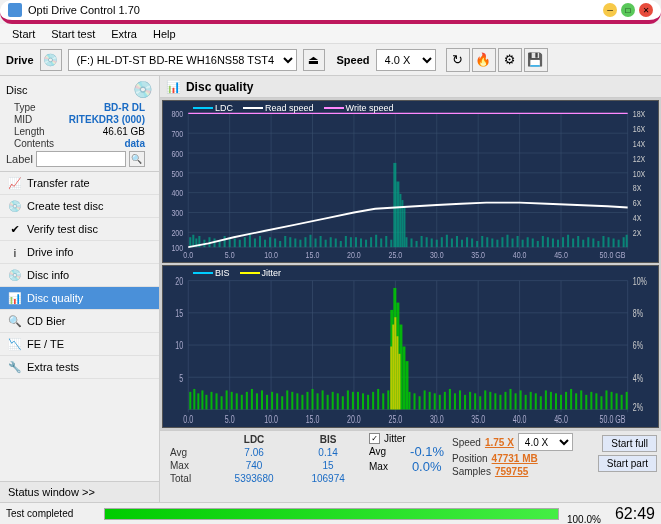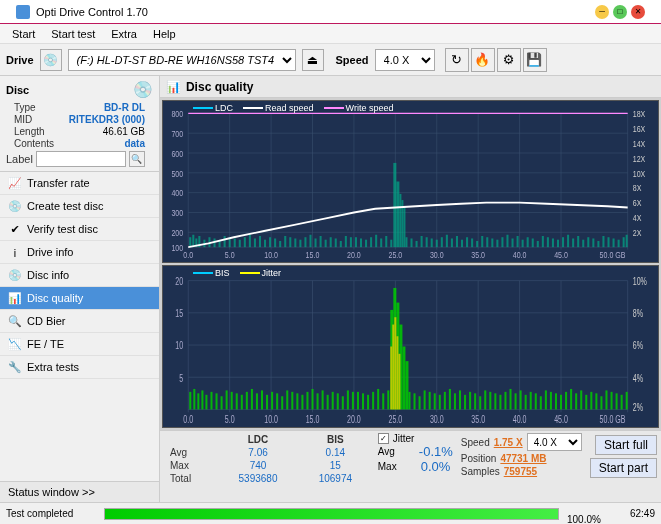--- a/index.html
+++ b/index.html
@@ -1,49 +1,49 @@
 <!DOCTYPE html>
 <html><head>
   <meta charset="utf-8">
   <style>
     * { box-sizing: border-box; margin: 0; padding: 0; }
     body { width: 661px; height: 524px; font-family: 'Segoe UI', Tahoma, sans-serif; font-size: 11px; background: #f0f0f0; overflow: hidden; }
 
     
-    .titlebar { background: #fff; display: flex; align-items: center; justify-content: space-between; padding: 4px 16px; border-bottom: 1px solid #be185d; height: 24px; }
+    .titlebar { background: #fff; display: flex; align-items: center; justify-content: space-between; padding: 4px 8px; border-bottom: 4px solid #be185d; height: 24px; border-radius: 12px; }
     .titlebar-left { display: flex; align-items: center; gap: 6px; font-size: 11px; }
     .titlebar-icon { width: 14px; height: 14px; background: #4a90d9; border-radius: 2px; display: inline-block; }
     .titlebar-controls { display: flex; gap: 4px; }
     .titlebar-btn { width: 14px; height: 14px; border-radius: 50%; border: none; cursor: pointer; font-size: 8px; display: flex; align-items: center; justify-content: center; }
     .tb-min { background: #f7c948; }
     .tb-max { background: #5ac85a; }
     .tb-close { background: #e74c3c; }
 
     
     .menubar { background: #f5f5f5; display: flex; gap: 0; padding: 2px 4px; border-bottom: 1px solid #ddd; height: 20px; align-items: center; }
     .menubar-item { padding: 1px 8px; font-size: 11px; cursor: pointer; border-radius: 2px; }
 
     
     .drivebar { background: #f0f0f0; display: flex; align-items: center; gap: 6px; padding: 3px 6px; border-bottom: 1px solid #ccc; height: 32px; }
     .drivebar-label { font-size: 11px; font-weight: bold; }
-    .drive-select { font-size: 11px; background: white; border: 1px solid #aaa; padding: 1px 4px; height: 22px; min-width: 220px; font-style: italic; }
+    .drive-select { font-size: 11px; background: white; border: 1px solid #aaa; padding: 1px 4px; height: 22px; min-width: 220px; }
     .eject-btn { width: 22px; height: 22px; background: #f0f0f0; border: 1px solid #aaa; cursor: pointer; display: flex; align-items: center; justify-content: center; font-size: 12px; }
     .speed-label { font-size: 11px; font-weight: bold; margin-left: 6px; }
     .speed-select { font-size: 11px; background: white; border: 1px solid #aaa; padding: 1px 4px; height: 22px; width: 60px; }
     .toolbar-btns { display: flex; gap: 2px; margin-left: 4px; }
     .toolbar-btn { width: 24px; height: 24px; background: #f0f0f0; border: 1px solid #aaa; cursor: pointer; display: flex; align-items: center; justify-content: center; font-size: 13px; }
 
     
     .main { display: flex; height: calc(524px - 24px - 20px - 32px - 22px); }
 
     
     .sidebar { width: 160px; background: #f0f0f0; border-right: 1px solid #ccc; display: flex; flex-direction: column; }
     .disc-panel { padding: 4px 6px; border-bottom: 1px solid #ccc; }
     .disc-header { display: flex; align-items: center; justify-content: space-between; margin-bottom: 3px; }
-    .disc-title { font-weight: bold; font-size: 11px; }
+    .disc-title { font-weight: normal; font-size: 11px; }
     .disc-icon { font-size: 16px; }
     .disc-row { display: flex; justify-content: space-between; font-size: 10px; margin: 1px 8px; gap: 16px; }
     .disc-key { color: #333; }
     .disc-val { color: #1a6bc4; font-weight: bold; }
     .disc-val-black { color: #000; }
     .label-row { display: flex; align-items: center; gap: 3px; margin-top: 2px; }
     .label-input { width: 90px; height: 16px; border: 1px solid #aaa; font-size: 10px; padding: 0 2px; }
     .label-btn { width: 16px; height: 16px; background: #f0f0f0; border: 1px solid #aaa; cursor: pointer; display: flex; align-items: center; justify-content: center; font-size: 9px; }
 
     .nav-item { display: flex; align-items: center; gap: 5px; padding: 4px 8px; cursor: pointer; font-size: 11px; border-bottom: 1px solid #e0e0e0; }
@@ -86,29 +86,29 @@
     .jitter-label { font-size: 10px; }
     .jitter-val { color: #1a6bc4; font-size: 13px; margin-left: 20px; }
 
     .speed-info { display: flex; flex-direction: column; margin-left: 8px; font-size: 10px; gap: 2px; }
     .speed-row { display: flex; align-items: center; gap: 4px; }
     .speed-key { color: #333; }
     .speed-val { color: #e07020; font-weight: bold; text-decoration: underline; }
     .speed-select-small { font-size: 10px; background: white; border: 1px solid #aaa; padding: 0 2px; height: 18px; width: 55px; }
 
     .start-btns { display: flex; flex-direction: column; gap: 3px; margin-left: 8px; align-items: flex-end; padding-top: 2px; }
-    .start-btn { background: #e0e8f8; border: 1px solid #aaa; padding: 2px 8px; font-size: 12px; cursor: pointer; white-space: nowrap; }
+    .start-btn { background: #e0e8f8; border: 1px solid #aaa; padding: 2px 8px; font-size: 10px; cursor: pointer; white-space: nowrap; margin-left: 17px; }
 
     
     .status-bar { background: #f0f0f0; border-top: 1px solid #ccc; display: flex; align-items: center; padding: 2px 6px; gap: 8px; height: 22px; }
     .status-text { font-size: 10px; min-width: 90px; }
     .progress-track { flex: 1; height: 12px; background: #ddd; border: 1px solid #aaa; }
     .progress-fill { height: 100%; background: linear-gradient(to right, #00cc00, #44ee44); }
     .status-percent { font-size: 10px; min-width: 40px; margin-top: 12px; }
-    .status-time { font-size: 10px; min-width: 40px; text-align: right; }
+    .status-time { font-size: 16px; min-width: 40px; text-align: right; }
 
     
     .grid-line { stroke: #3a5070; stroke-width: 0.5; }
     .axis-label { fill: #aac; font-size: 7px; }
     .right-axis-label { fill: #ccc; font-size: 7px; }
   </style>
 </head>
 <body>
 
 <div class="titlebar">

